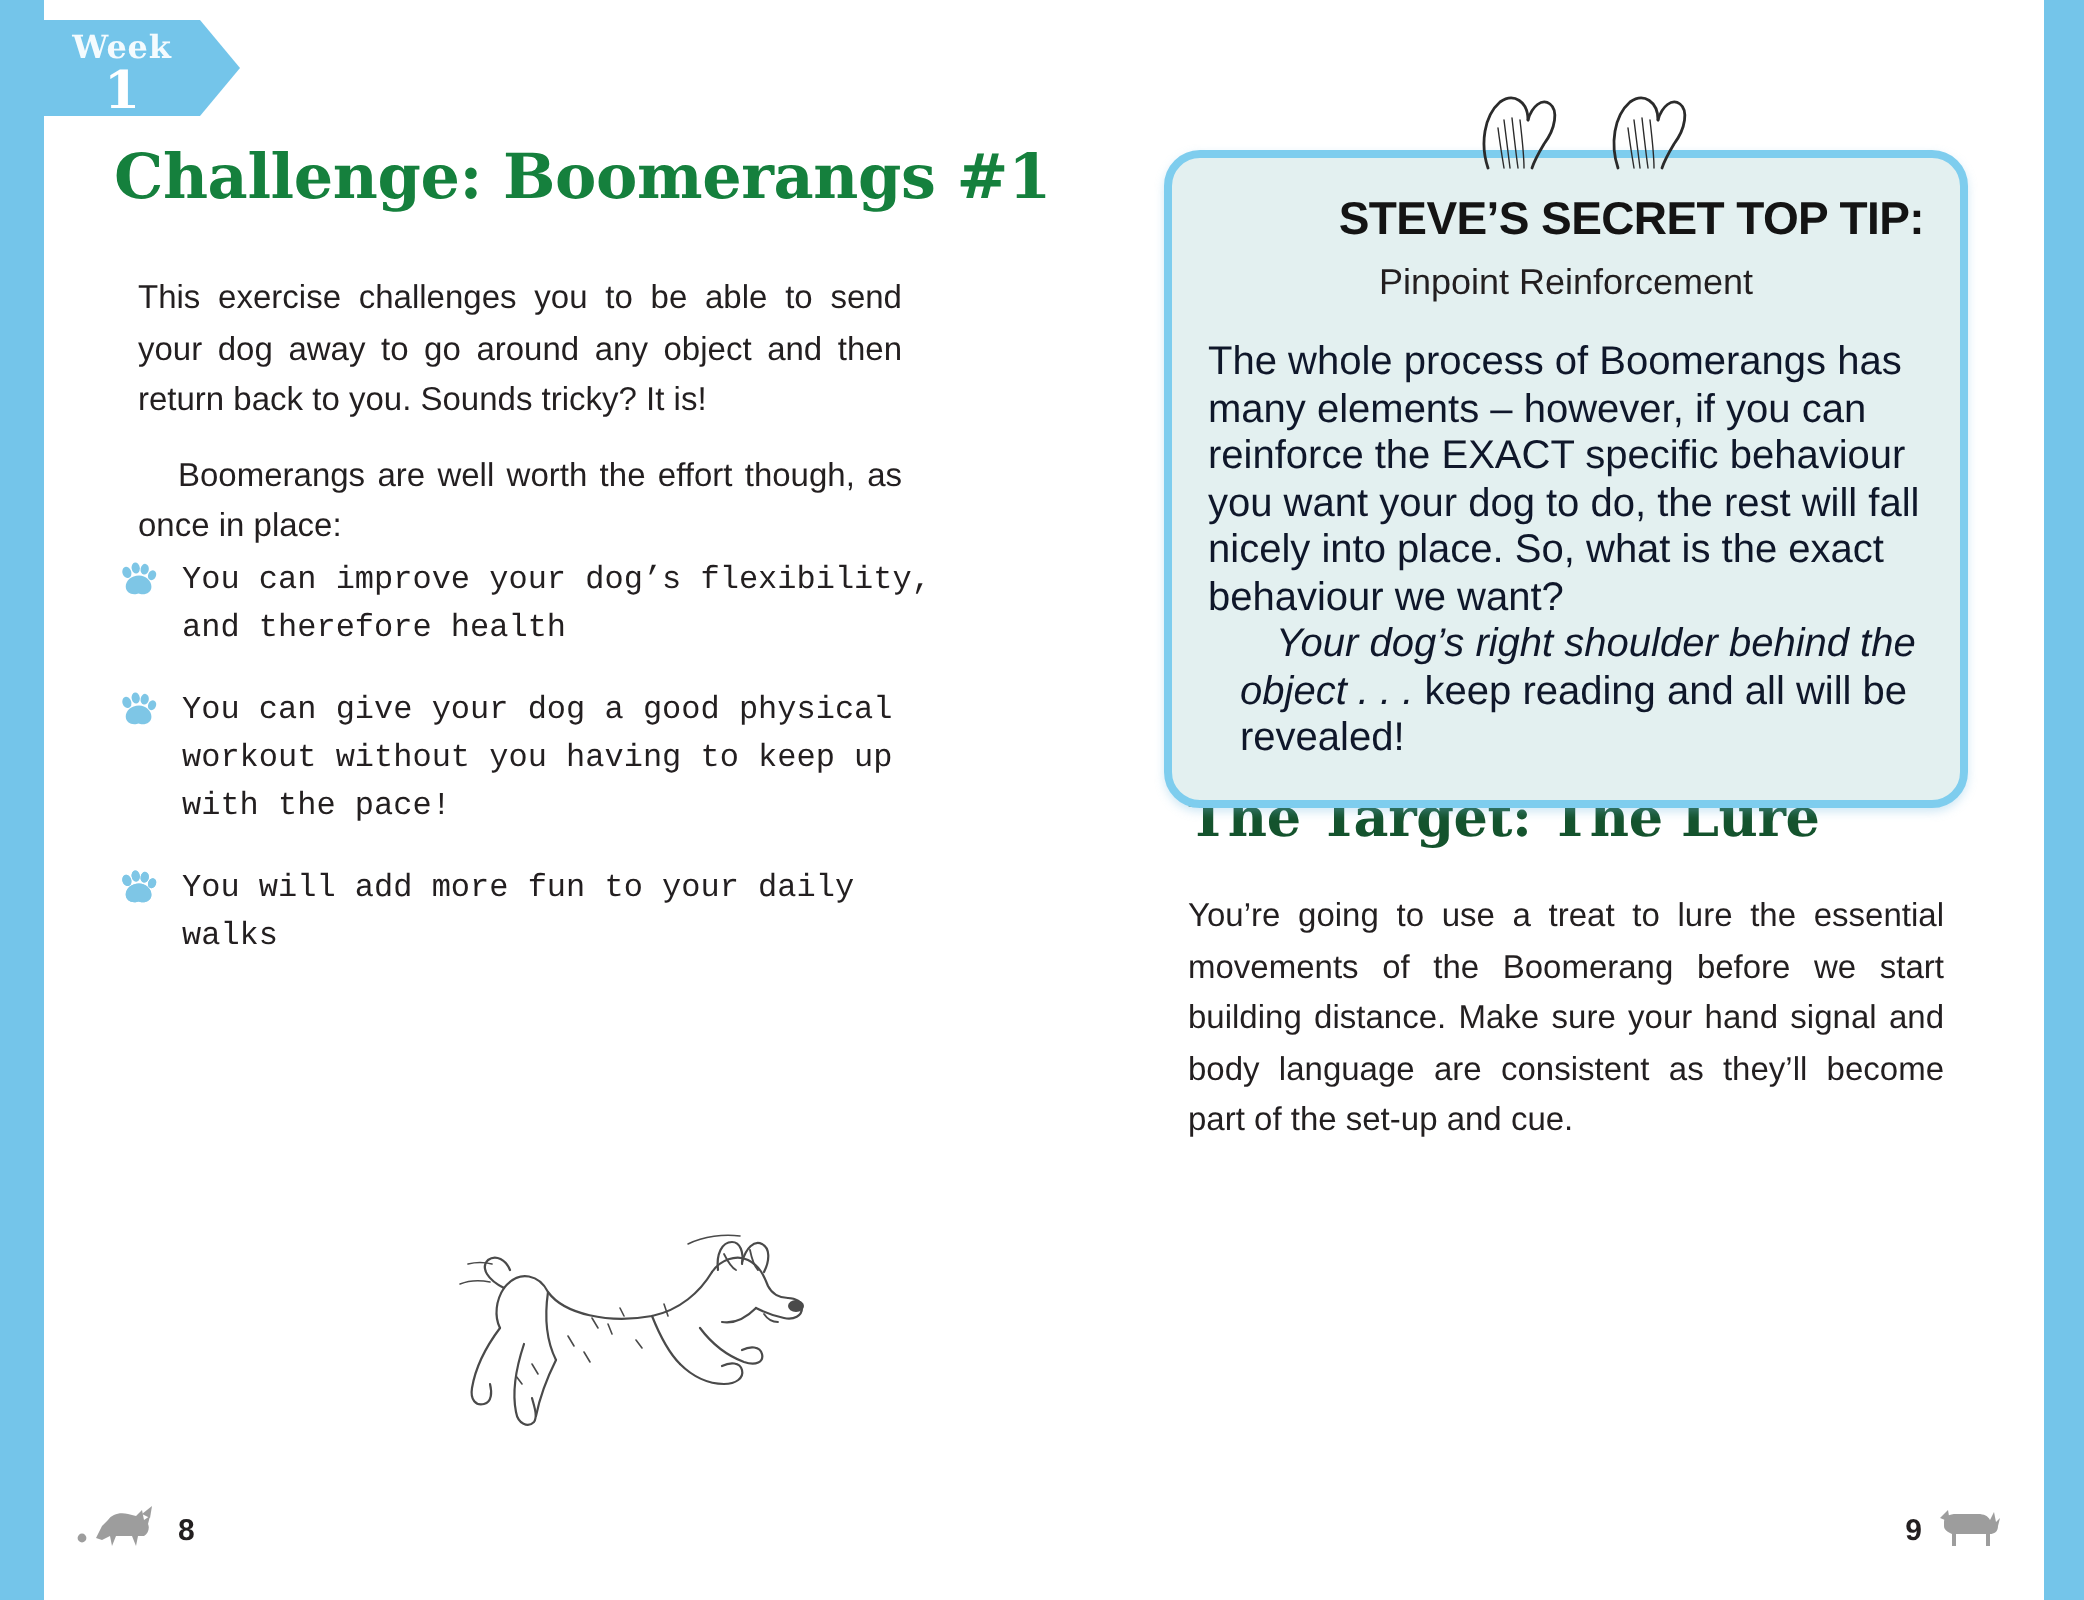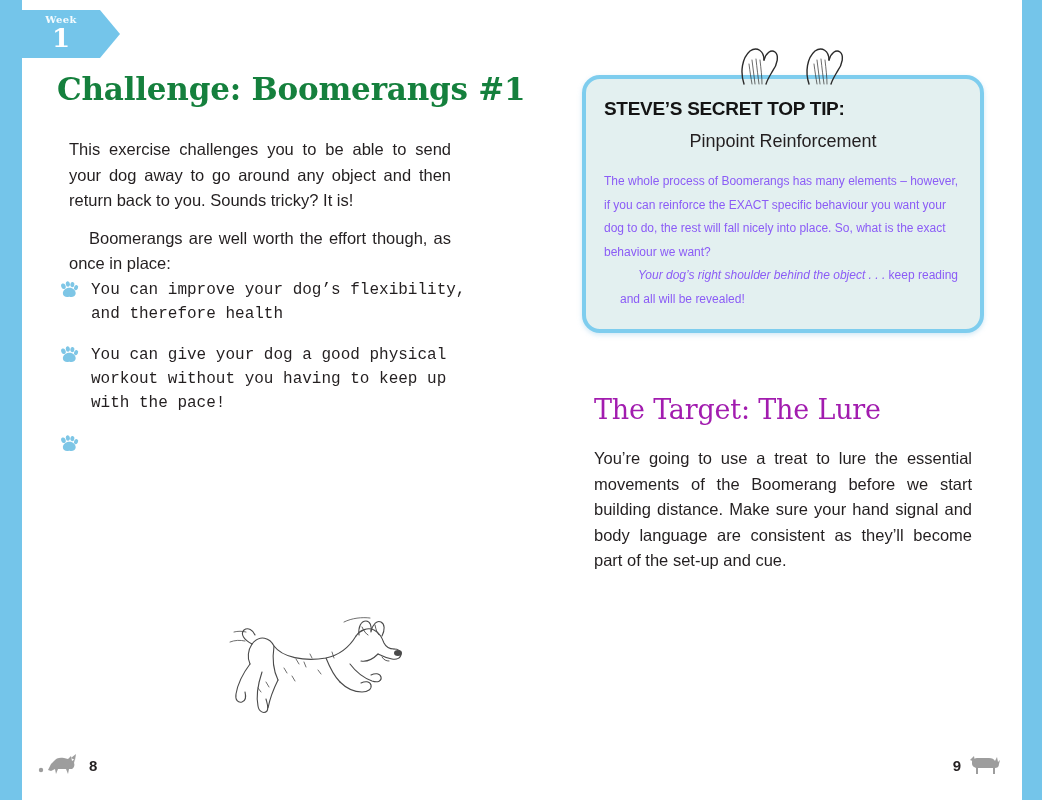--- a/index.html
+++ b/index.html
@@ -46,21 +46,21 @@
     top: 0;
     width: 0;
     height: 0;
     border-top: 24px solid transparent;
     border-bottom: 24px solid transparent;
     border-left: 20px solid #74c5ea;
   }
   .week-tab .wk-word {
     font-family: "DejaVu Serif", serif;
     font-weight: bold;
-    font-size: 10px;
+    font-size: 16px;
     letter-spacing: 0.4px;
     display: block;
     padding-top: 4px;
     color: #f4fbfe;
   }
   .week-tab .wk-num {
     font-family: "DejaVu Serif", serif;
     font-weight: bold;
     font-size: 26px;
     line-height: 26px;
@@ -84,26 +84,26 @@
     margin: 0;
     position: absolute;
     top: 72px;
     left: 0;
     white-space: nowrap;
     color: #15803d;
   }
 
   h2.section-title {
     font-family: "DejaVu Serif", serif;
-    font-weight: normal;
+    font-weight: bold;
     font-size: 27px;
     line-height: 30px;
     letter-spacing: -0.2px;
     margin: 12px;
-    color: #a21caf;
+    color: #14532d;
   }
 
   p.body-text {
     font-family: "Liberation Sans", sans-serif;
     font-size: 16.5px;
     line-height: 25.5px;
     margin: 12px;
     color: #231f20;
     text-align: justify;
   }
@@ -171,40 +171,41 @@
     background: #e3f0f0;
     border: 4px solid #7ecdee;
     border-radius: 18px;
     padding: 16px 18px 18px 18px;
     z-index: 2;
     box-shadow: 0 2px 5px rgba(120,190,225,0.35);
   }
   .tip-title {
     font-family: "Liberation Sans", sans-serif;
     font-weight: bold;
-    font-size: 19px;
+    font-size: 23px;
     line-height: 28px;
     letter-spacing: -0.3px;
     margin: 0 0 6px 0;
     color: #141414;
+    text-align: right;
   }
   .tip-subtitle {
     font-family: "Liberation Sans", sans-serif;
     font-size: 18px;
     line-height: 24px;
     margin: 0 0 17px 0;
     color: #231f20;
     text-align: center;
   }
   .tip-body {
     font-family: "Liberation Sans", sans-serif;
-    font-size: 12px;
+    font-size: 20px;
     line-height: 23.5px;
     margin: 0;
-    color: #8b5cf6;
+    color: #0f172a;
   }
   .tip-body.indent { text-indent: 18px; margin-left: 16px; }
   .tip-body em { font-style: italic; }
 
   .target-heading {
     position: absolute;
     left: 582px;
     top: 383px;
     width: 402px;
   }
@@ -280,20 +281,32 @@
       <span class="paw-icon">
         <svg viewBox="0 0 24 22" width="20" height="18" aria-hidden="true">
           <ellipse cx="5.2" cy="6.4" rx="2.7" ry="3.5" fill="#7ec6e6" transform="rotate(-20 5.2 6.4)"></ellipse>
           <ellipse cx="10.6" cy="3.7" rx="2.5" ry="3.4" fill="#7ec6e6" transform="rotate(-8 10.6 3.7)"></ellipse>
           <ellipse cx="16.1" cy="4.4" rx="2.5" ry="3.3" fill="#7ec6e6" transform="rotate(10 16.1 4.4)"></ellipse>
           <ellipse cx="20.6" cy="8.1" rx="2.4" ry="3.1" fill="#7ec6e6" transform="rotate(26 20.6 8.1)"></ellipse>
           <path d="M12.6 8.2c4.3 0 7.6 3.3 7.6 6.9 0 3-2.5 4.6-5.3 4.6-1.3 0-1.8-.5-2.6-.5s-1.3.5-2.6.5C6.9 19.7 4.5 18 4.5 15c0-3.6 3.4-6.8 8.1-6.8z" fill="#7ec6e6"></path>
         </svg>
       </span>
     </li>
+    <li>
+      <span class="paw-icon">
+        <svg viewBox="0 0 24 22" width="20" height="18" aria-hidden="true">
+          <ellipse cx="5.2" cy="6.4" rx="2.7" ry="3.5" fill="#7ec6e6" transform="rotate(-20 5.2 6.4)"></ellipse>
+          <ellipse cx="10.6" cy="3.7" rx="2.5" ry="3.4" fill="#7ec6e6" transform="rotate(-8 10.6 3.7)"></ellipse>
+          <ellipse cx="16.1" cy="4.4" rx="2.5" ry="3.3" fill="#7ec6e6" transform="rotate(10 16.1 4.4)"></ellipse>
+          <ellipse cx="20.6" cy="8.1" rx="2.4" ry="3.1" fill="#7ec6e6" transform="rotate(26 20.6 8.1)"></ellipse>
+          <path d="M12.6 8.2c4.3 0 7.6 3.3 7.6 6.9 0 3-2.5 4.6-5.3 4.6-1.3 0-1.8-.5-2.6-.5s-1.3.5-2.6.5C6.9 19.7 4.5 18 4.5 15c0-3.6 3.4-6.8 8.1-6.8z" fill="#7ec6e6"></path>
+        </svg>
+      </span>
+      <span>You will add more fun to your daily walks</span>
+    </li>
   </ul>
 </div>
 
 <div class="dog-sketch">
   <svg viewBox="0 0 200 120" width="200" height="120" aria-hidden="true">
     <g fill="none" stroke="#4a4a4a" stroke-width="1.1" stroke-linecap="round" stroke-linejoin="round">
 
       <path d="M30 42 C38 32 48 36 52 44 C60 55 82 60 104 56 C118 53 128 44 134 34"></path>
 
       <path d="M134 34 C138 28 146 25 152 28 C158 31 160 36 162 41 C164 45 168 47 172 47"></path>

